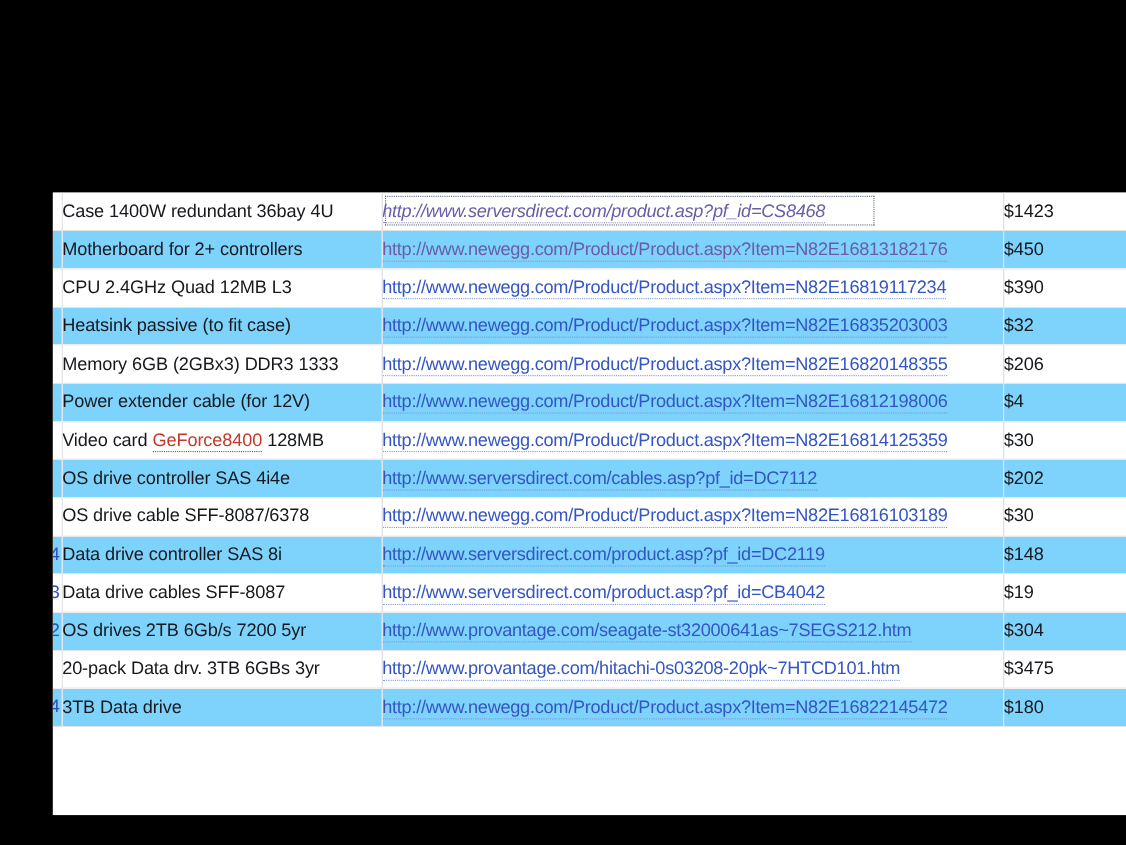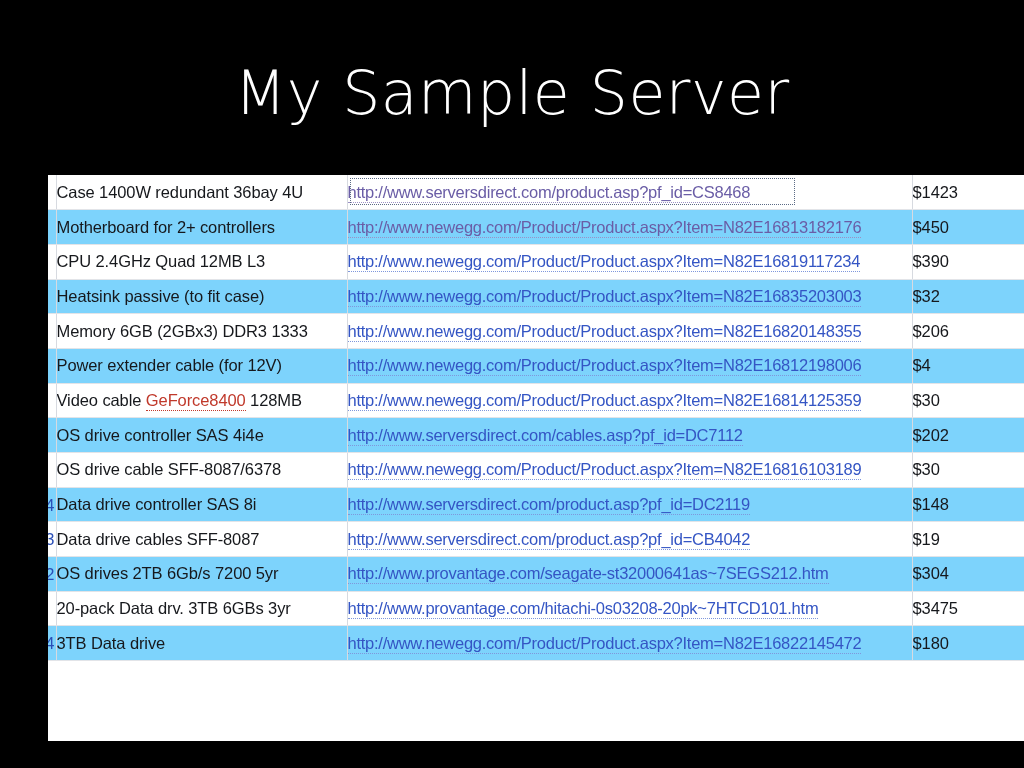--- a/index.html
+++ b/index.html
@@ -128,20 +128,21 @@
     font-size: 16.5px;
   }
   .link.visited {
     color: #6a5da6;
     border-bottom-color: #9b91c4;
   }
 
   
   td.cell-url.selected {
     position: relative;
+    font-style: italic;
   }
   td.cell-url.selected .sel-box {
     position: absolute;
     left: 2px;
     top: 3px;
     right: auto;
     width: 445px;
     height: 27px;
     border: 1px dotted #5b6a84;
     pointer-events: none;
@@ -154,21 +155,20 @@
     border-bottom: 1px dotted #c0392b;
     padding-bottom: 1px;
     margin-top: 47px;
   }
 </style>
 </head>
 <body>
 
 <div id="slide">
 
-  <div id="slide-title">My Sample Server</div>
 
   <div id="sheet-clip">
     <table id="sheet-table">
       <colgroup>
         <col class="c-gutter">
         <col class="c-desc">
         <col class="c-url">
         <col class="c-price">
       </colgroup>
       <tbody id="sheet-body">
@@ -203,21 +203,21 @@
             <td class="cell-price"><span>$206</span></td>
           </tr>
           <tr class="even">
             <td class="cell-gutter"></td>
             <td class="cell-desc"><span>Power extender cable (for 12V)</span></td>
             <td class="cell-url"><span class="link">http://www.newegg.com/Product/Product.aspx?Item=N82E16812198006</span></td>
             <td class="cell-price"><span>$4</span></td>
           </tr>
           <tr class="odd">
             <td class="cell-gutter"></td>
-            <td class="cell-desc"><span>Video cable </span><span class="misspell">GeForce8400</span><span> 128MB</span></td>
+            <td class="cell-desc"><span>Video card </span><span class="misspell">GeForce8400</span><span> 128MB</span></td>
             <td class="cell-url"><span class="link">http://www.newegg.com/Product/Product.aspx?Item=N82E16814125359</span></td>
             <td class="cell-price"><span>$30</span></td>
           </tr>
           <tr class="even">
             <td class="cell-gutter"></td>
             <td class="cell-desc"><span>OS drive controller SAS 4i4e</span></td>
             <td class="cell-url"><span class="link">http://www.serversdirect.com/cables.asp?pf_id=DC7112</span></td>
             <td class="cell-price"><span>$202</span></td>
           </tr>
           <tr class="odd">

